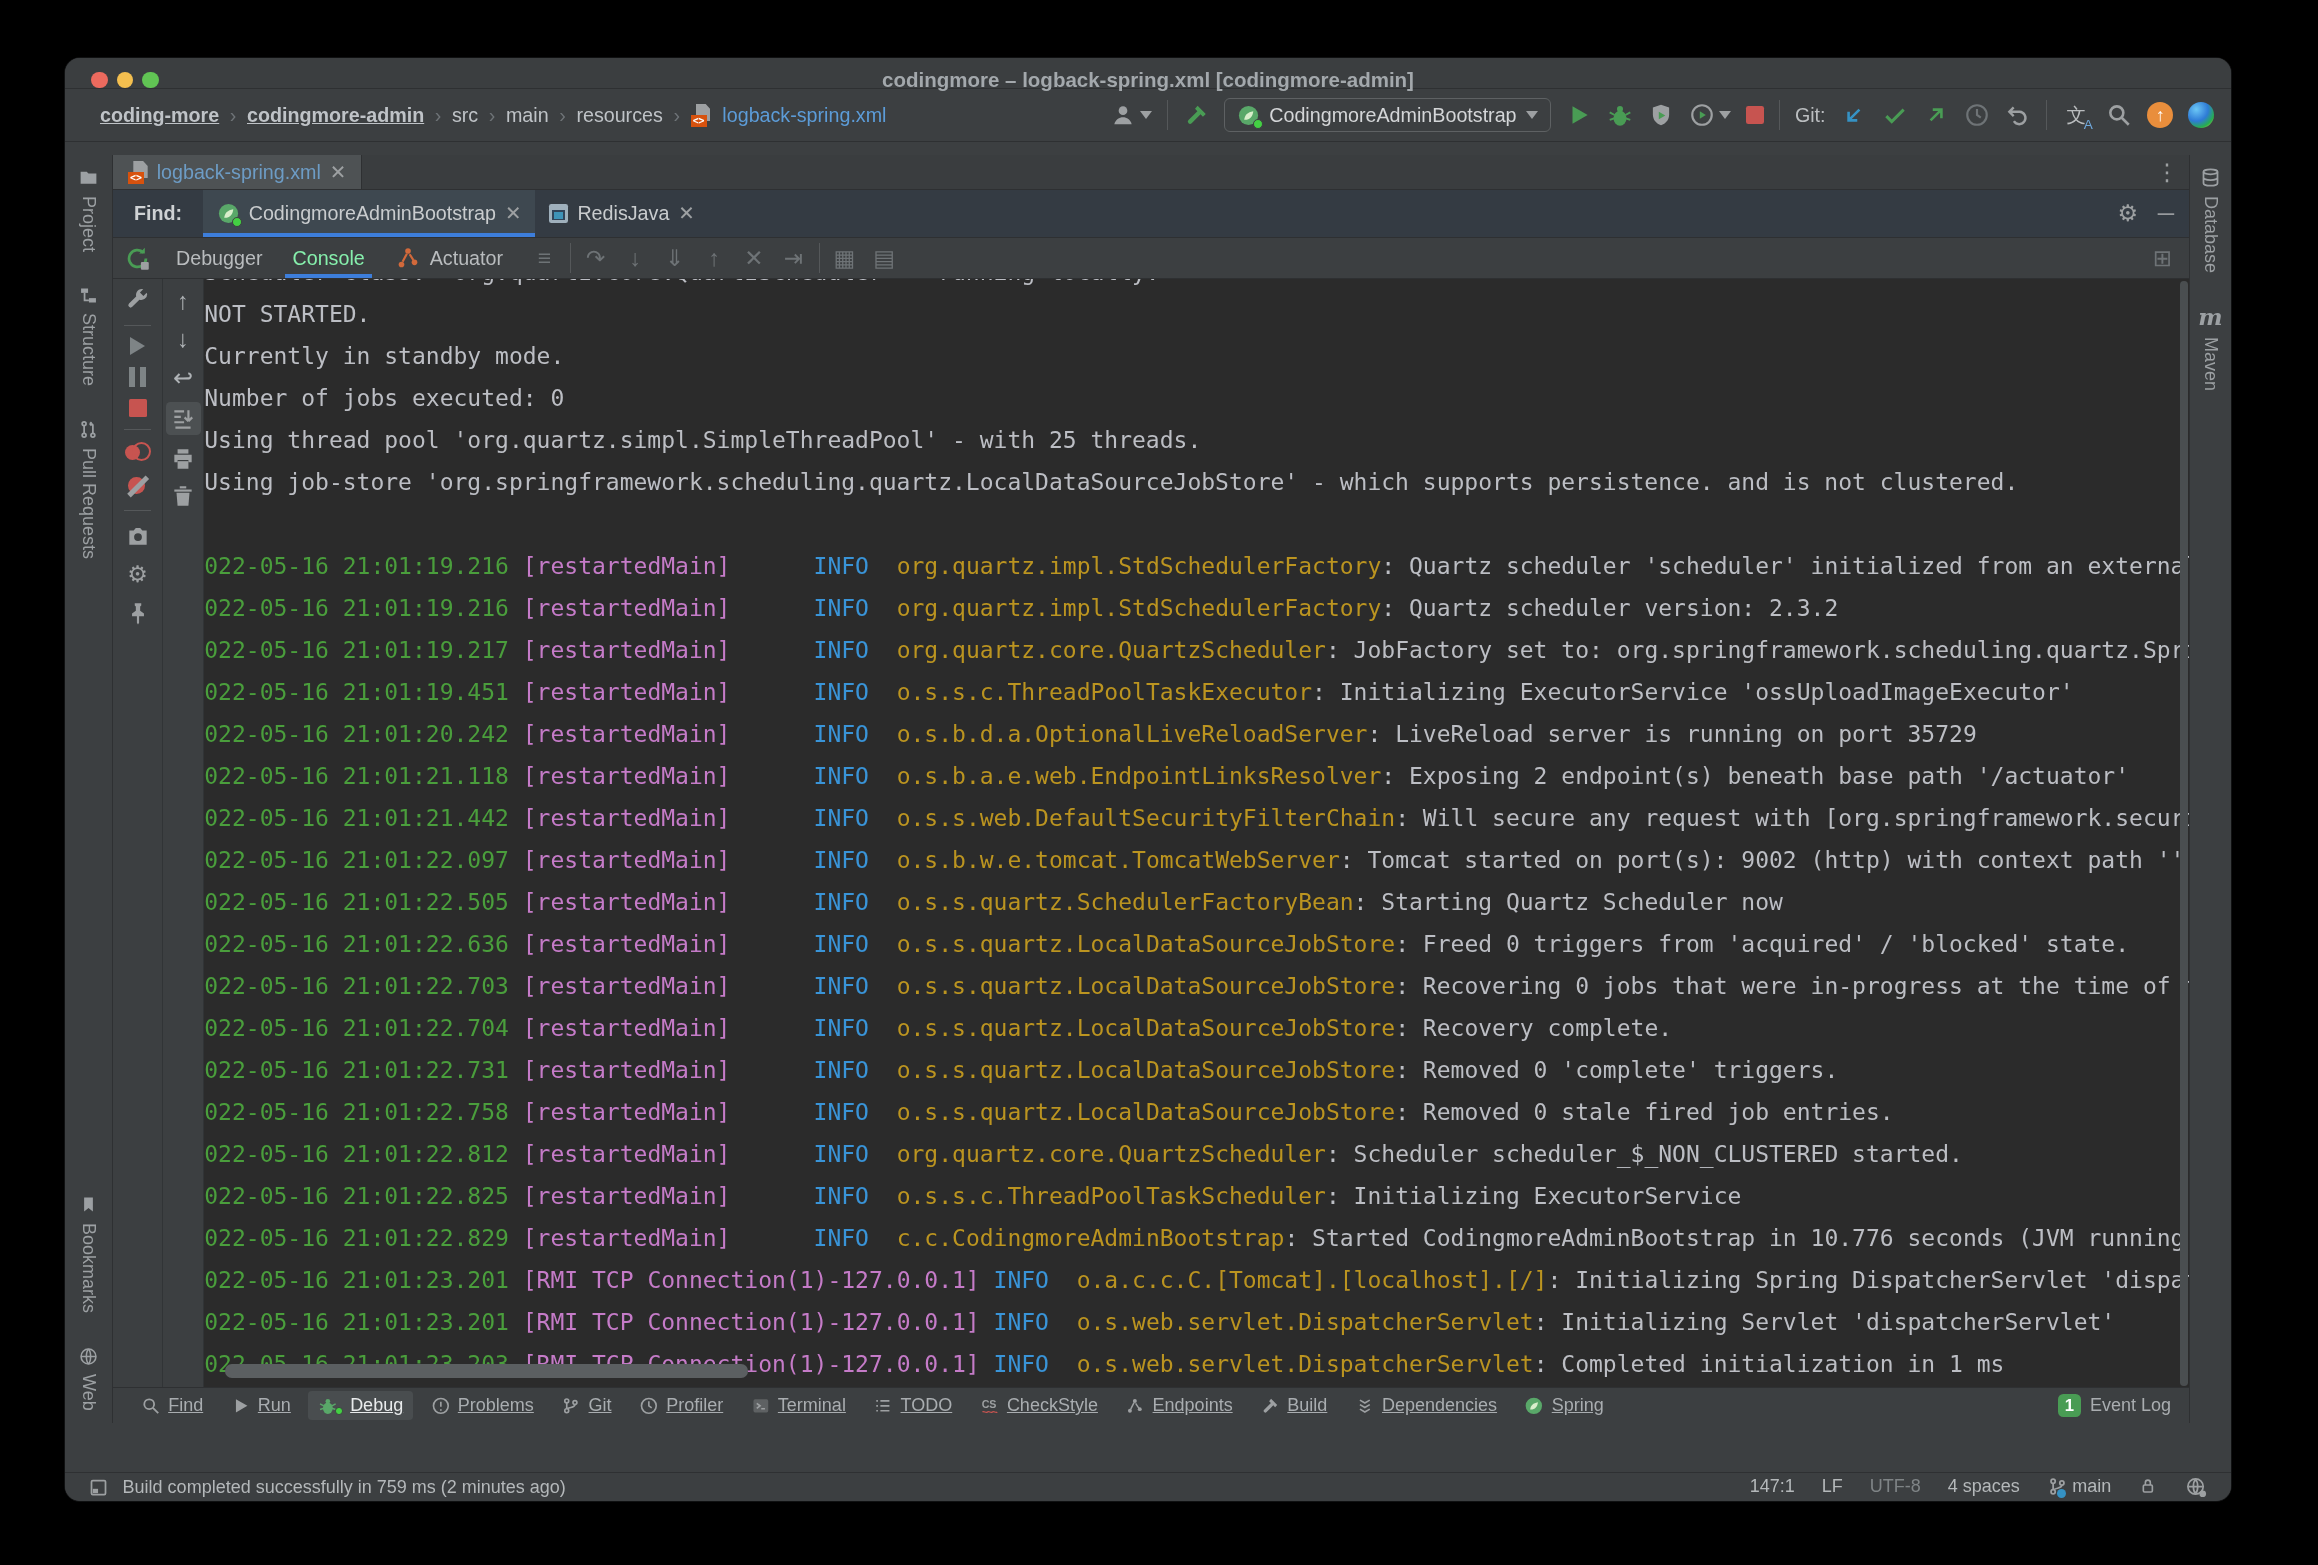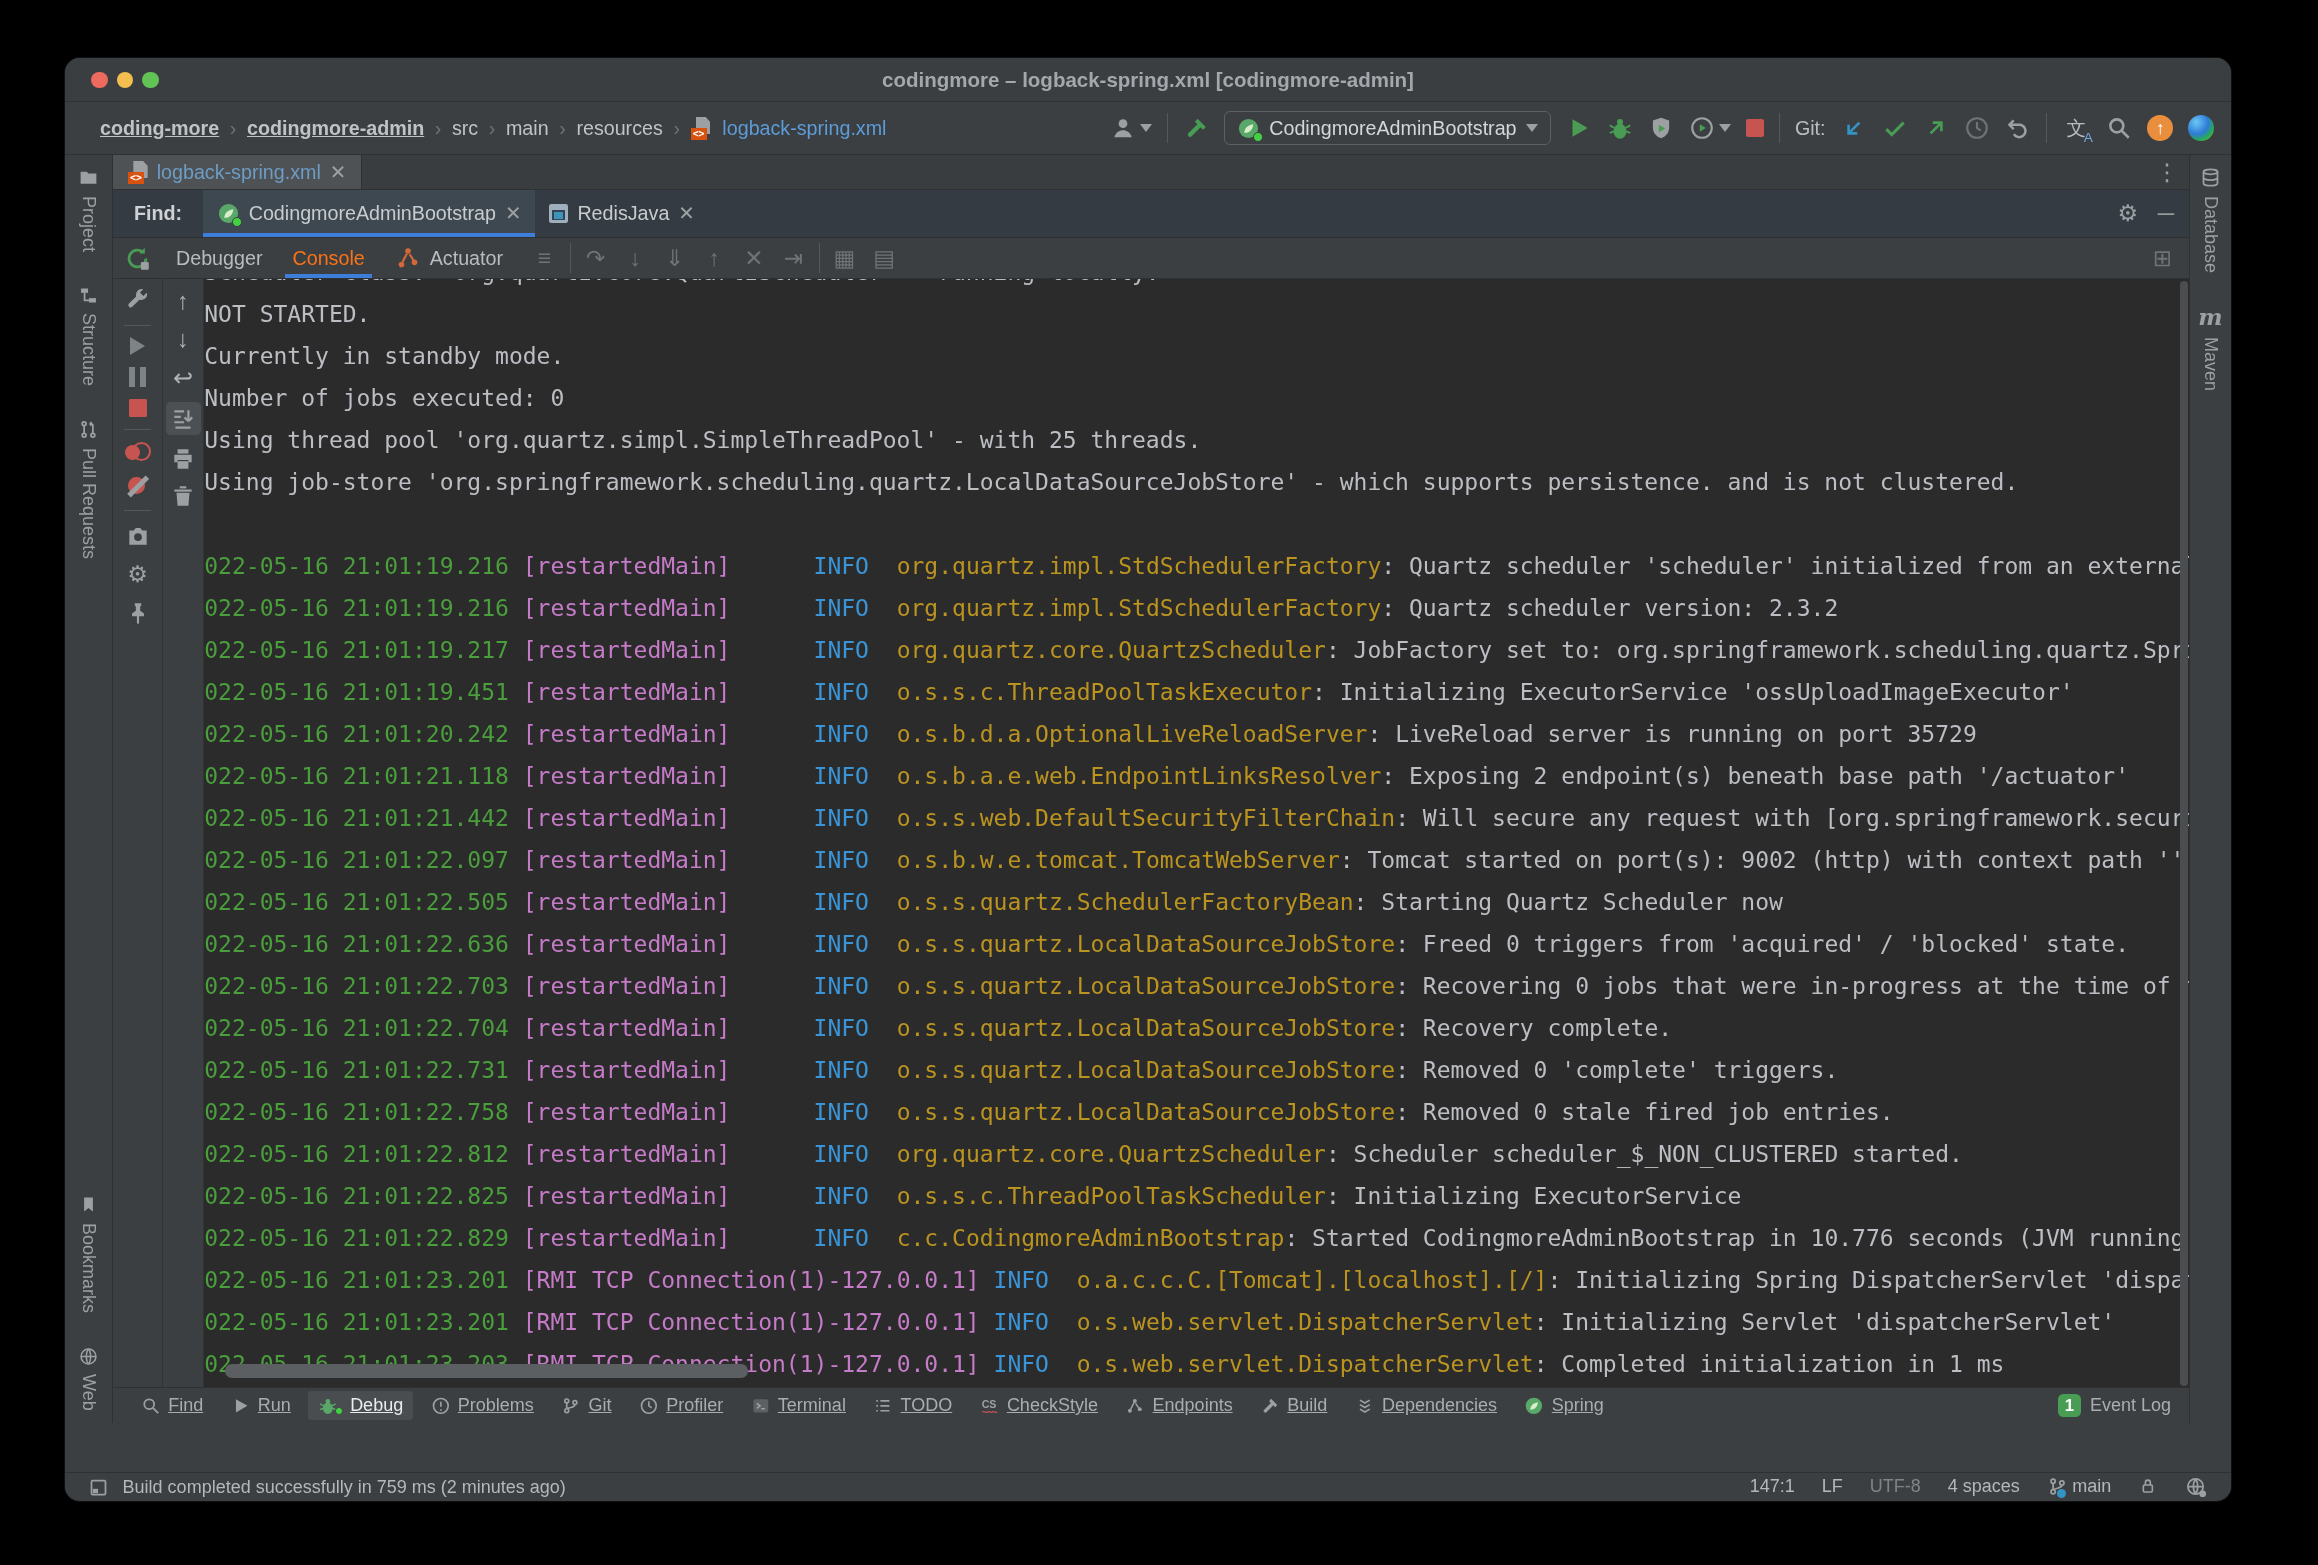--- a/index.html
+++ b/index.html
@@ -3,21 +3,21 @@
 <meta charset="utf-8">
 <style>
   * { box-sizing: border-box; margin:0; padding:0; }
   html,body { width:2319px; height:1565px; background:#000; overflow:hidden;
               font-family:"Liberation Sans", sans-serif; }
   .window { position:absolute; left:65px; top:58px; width:2166px; height:1443px;
             background:#3C3F41; border-radius:15px; overflow:hidden;
             box-shadow:0 0 0 0.8px #151617; }
 
   
-  .titlebar { height:44px; background:#3B3E40; border-bottom:0.8px solid #2E3032; position:relative; }
+  .titlebar { height:31px; background:#3B3E40; border-bottom:0.8px solid #2E3032; position:relative; }
   .lights { position:absolute; left:26px; top:13.6px; display:flex; gap:9px; }
   .light { width:16.7px; height:16.7px; border-radius:50%; }
   .l-close{background:#EC6A5E;} .l-min{background:#F4BF4F;} .l-zoom{background:#61C454;}
   .wtitle { line-height:43px; text-align:center; color:#A3A8AC; font-size:20.5px; font-weight:bold; }
 
   
   .toolbar { height:53px; display:flex; align-items:center; padding:0 16.7px 0 35px;
              border-bottom:0.8px solid #2E3032; }
   .crumbs { display:flex; align-items:center; gap:10.6px; font-size:19.7px; color:#BFC3C7; }
   .crumb { cursor:default; } .crumb.b { font-weight:bold;text-decoration:underline; }
@@ -86,21 +86,21 @@
   .redisicon { width:19.7px; height:19.7px; background:#9FB0BC; border-radius:2.3px; position:relative; flex:none; }
   .redisicon::before { content:''; position:absolute; left:3px; right:3px; top:6px; bottom:3px; background:#31445A; }
   .redisicon::after { content:''; position:absolute; left:5.3px; top:8.3px; width:9px; height:6.8px; background:#3E93B8; }
 
   
   .dtoolbar { height:42px; background:#3C3F41; border-top:0.8px solid #2E3032; border-bottom:0.8px solid #2E3032;
               display:flex; align-items:center; }
   .dtoolbar .rerun { width:48px; display:flex; justify-content:center; }
   .vtab { padding:0 15px; height:100%; display:flex; align-items:center; gap:9px; color:#B9BCBE;
           font-size:19.7px; position:relative; }
-  .vtab.active { color:#f97316;text-align:center; }
+  .vtab.active { color:#86efac;text-align:center; }
   .vtab.active::after { content:''; position:absolute; left:7.6px; right:7.6px; bottom:0; height:4.5px; background:#3D7EDB; }
   .dticons { display:flex; align-items:center; gap:10.6px; margin-left:12px; }
   .stepch { font-size:23px; color:#6E7376; width:29px; text-align:center; }
   .dtoolbar .far { margin-left:auto; margin-right:12px; }
 
   
   .czone { flex:1; min-height:0; display:flex; }
   .cola { width:50px; background:#3C3F41; border-right:0.8px solid #313436; display:flex;
           flex-direction:column; align-items:center; padding-top:7.6px; gap:12px; }
   .colb { width:41px; background:#3C3F41; border-right:0.8px solid #313436; display:flex;

